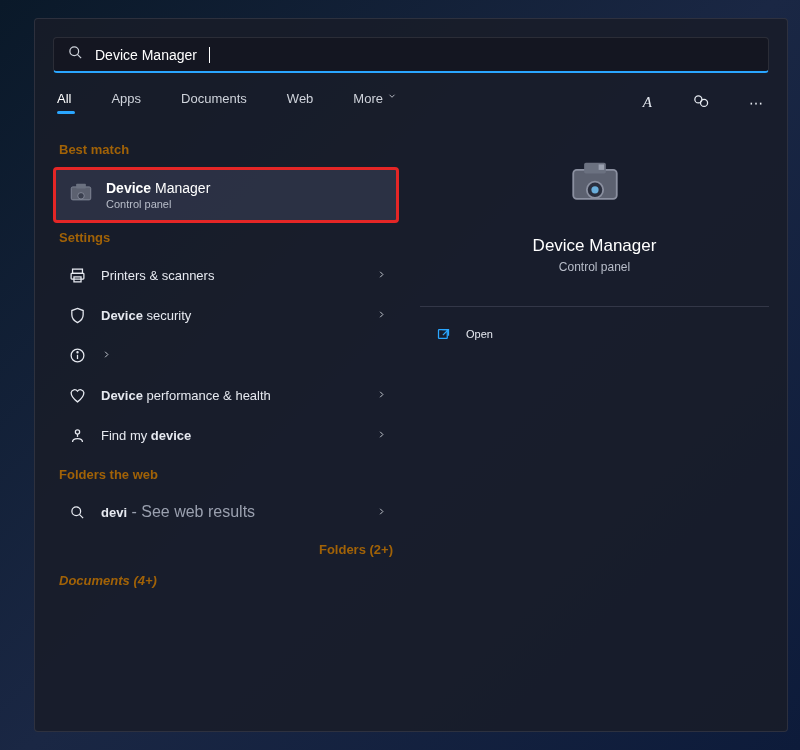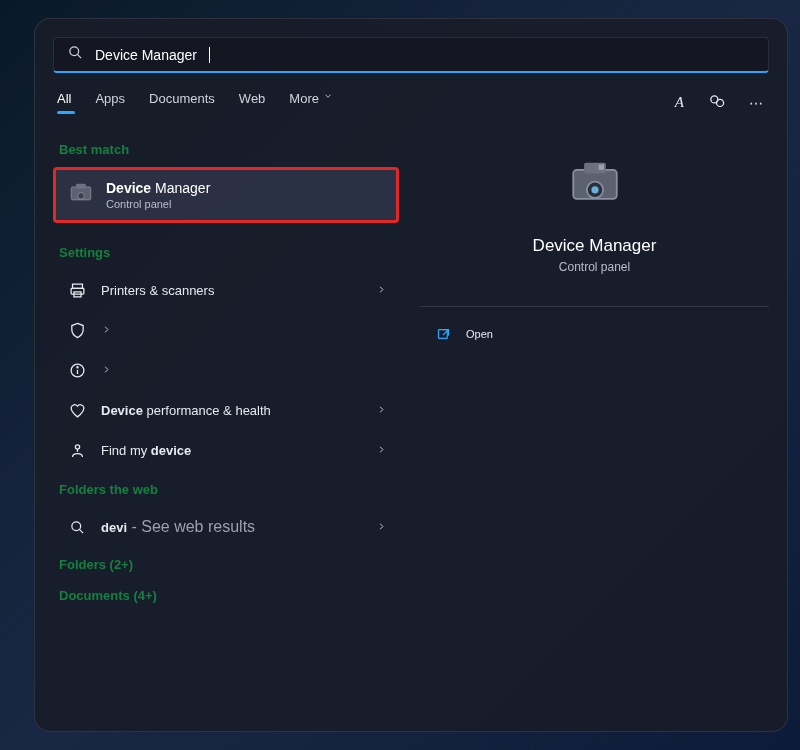--- a/index.html
+++ b/index.html
@@ -12,21 +12,21 @@
       overflow: hidden;
       position: relative;
     }
     .panel {
       position: absolute;
       top: 18px;
       left: 34px;
       right: 12px;
       bottom: 18px;
       background: rgba(25, 28, 40, 0.85);
-      border-radius: 16px;
+      border-radius: 4px;
       border: 1px solid rgba(90, 90, 100, 0.35);
       padding: 18px 18px 1px 18px;
     }
     .search-bar {
       display: flex;
       align-items: center;
       background: rgba(20, 22, 32, 0.9);
       border: 1px solid rgba(90, 90, 100, 0.35);
       border-bottom: 2px solid #2aa6ff;
       border-radius: 4px;
@@ -37,21 +37,21 @@
     .caret {
       width: 1px;
       height: 16px;
       background: #ffffff;
       animation: blink 1.1s step-end infinite;
     }
     @keyframes blink { 50% { opacity: 0; } }
     .filters {
       display: flex;
       align-items: center;
-      gap: 24px;
+      gap: 40px;
       margin-top: 18px;
       padding: 0 4px;
       font-size: 13px;
       color: #cfd3db;
     }
     .filters .spacer { flex: 1; }
     .filters .tab { cursor: pointer; padding-bottom: 8px; position: relative; }
     .filters .tab.active { color: #ffffff; }
     .filters .tab.active::after {
       content: "";
@@ -69,21 +69,21 @@
       margin-top: 18px;
       height: calc(100% - 96px);
     }
     .left {
       width: 346px;
       overflow: hidden;
     }
     .section-h {
       font-size: 13px;
       font-weight: 600;
-      color: #15803d;
+      color: #a16207;
       margin: 10px 6px 10px 6px;
     }
     .best-match {
       display: flex;
       align-items: center;
       gap: 12px;
       padding: 10px 12px;
       border-radius: 4px;
       background: rgba(60, 66, 90, 0.55);
       border: 3px solid #e42626;
@@ -198,21 +198,21 @@
           </svg>
         </div>
         <div>
           <div class="bm-title">
             <b>Device</b><span> Manager</span>
           </div>
           <div class="bm-sub">Control panel</div>
         </div>
       </div>
 
-      <div class="section-h" style="margin-top:22px;">Settings</div>
+      <div class="section-h" style="margin-top:7px;">Settings</div>
 
       <div class="row">
         <span class="ricon">
           <svg width="17" height="17" viewBox="0 0 24 24" fill="none" stroke="#e6e9f0" stroke-width="1.8">
               <rect x="5" y="3" width="14" height="6"></rect>
               <rect x="3" y="9" width="18" height="8" rx="1"></rect>
               <rect x="7" y="14" width="10" height="7"></rect>
             </svg>
         </span>
         <span class="rtxt">Printers &amp; scanners</span>
@@ -222,20 +222,21 @@
             </svg>
         </span>
       </div>
 
       <div class="row">
         <span class="ricon">
           <svg width="17" height="17" viewBox="0 0 24 24" fill="none" stroke="#e6e9f0" stroke-width="1.8">
               <path d="M12 2 L20 5 V11 C20 16 16 20 12 22 C8 20 4 16 4 11 V5 Z"></path>
             </svg>
         </span>
+        <span class="rtxt"><b>Device</b><span> security</span></span>
         <span class="chev">
           <svg width="11" height="11" viewBox="0 0 24 24" fill="none" stroke="#cfd3db" stroke-width="2">
               <polyline points="9 6 15 12 9 18"></polyline>
             </svg>
         </span>
       </div>
 
       <div class="row">
         <span class="ricon">
           <svg width="17" height="17" viewBox="0 0 24 24" fill="none" stroke="#e6e9f0" stroke-width="1.8">
@@ -294,22 +295,22 @@
         <span class="rtxt">
           <b>devi</b><span class="sub-gray"> - See web results</span>
         </span>
         <span class="chev">
           <svg width="11" height="11" viewBox="0 0 24 24" fill="none" stroke="#cfd3db" stroke-width="2">
               <polyline points="9 6 15 12 9 18"></polyline>
             </svg>
         </span>
       </div>
 
-      <div class="section-h" style="cursor:pointer;">Folders (2+)</div>
-      <div class="section-h" style="margin-top:16px;cursor:pointer;">Documents (4+)</div>
+      <div class="section-h" style="cursor:pointer;text-align:right;">Folders (2+)</div>
+      <div class="section-h" style="margin-top:16px;cursor:pointer;font-style:italic;">Documents (4+)</div>
 
     </div>
 
     <div class="right">
       <div class="preview-top">
         <div class="big-icon">
           <svg width="58" height="58" viewBox="0 0 32 32">
             <rect x="4" y="6" width="24" height="16" rx="2" fill="#5c6170" stroke="#8b90a0"></rect>
             <circle cx="16" cy="17" r="4.5" fill="#2a2f3e" stroke="#8b90a0"></circle>
             <circle cx="16" cy="17" r="2" fill="#6aaedb"></circle>

